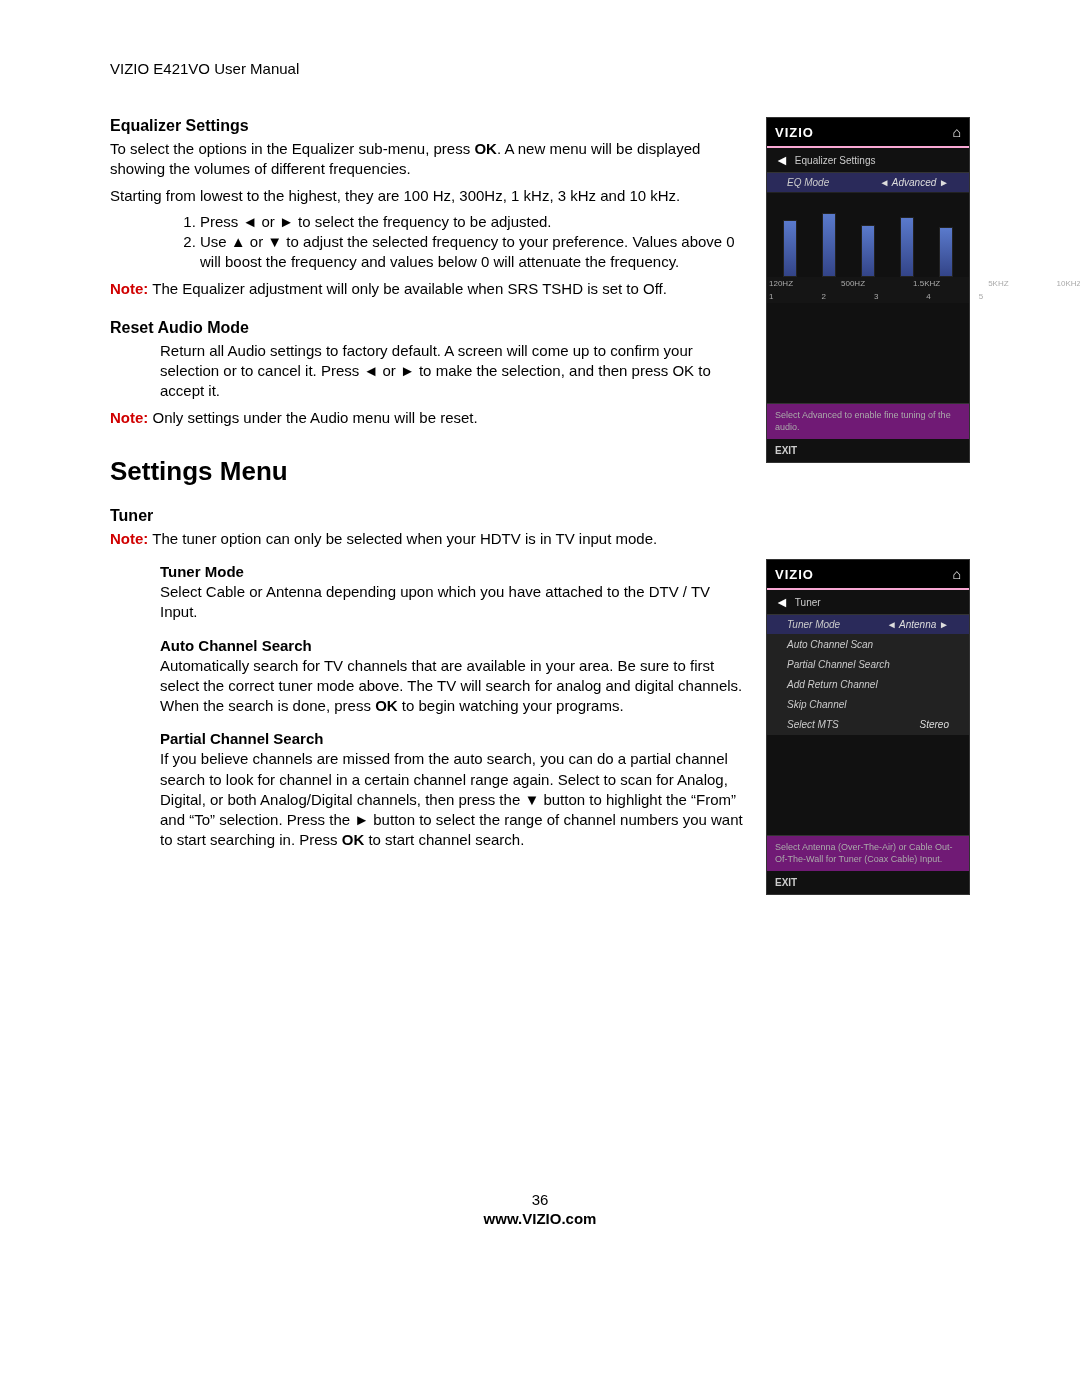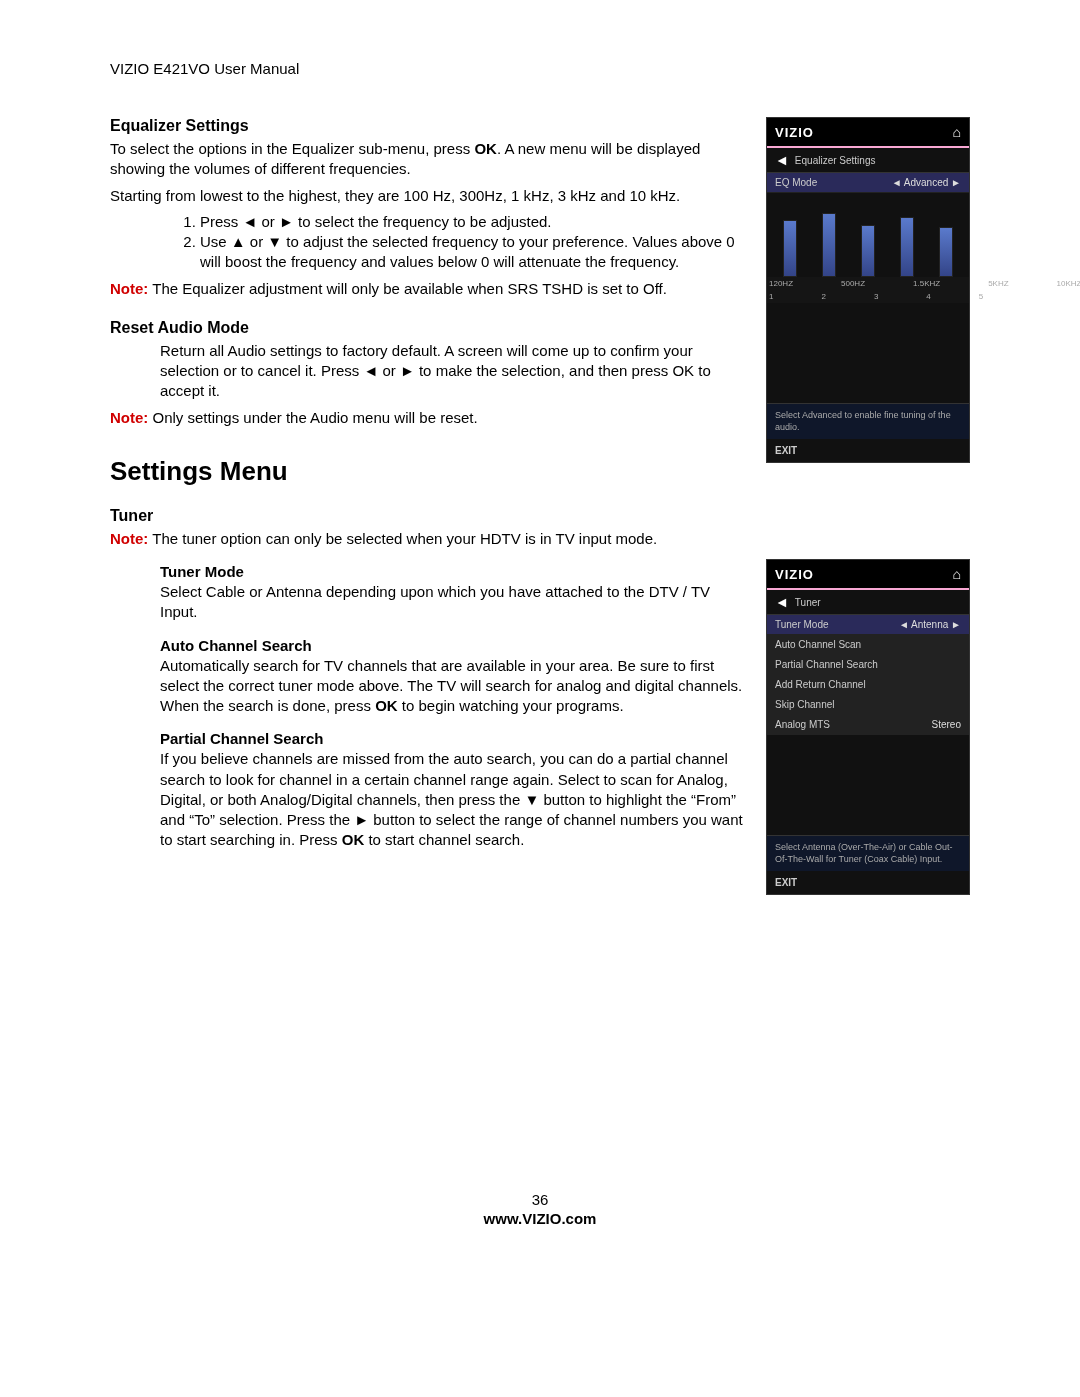--- a/index.html
+++ b/index.html
@@ -89,24 +89,25 @@
     gap: 6px;
     padding: 4px 8px;
     background: #111;
     font-size: 10px;
     border-bottom: 1px solid #333;
   }
   .row {
     display: flex;
     justify-content: space-between;
     align-items: center;
-    padding: 4px 8px;
+    padding: 4px 20px;
     font-size: 10px;
     border-bottom: 1px solid #222;
     background: #222;
+    font-style: italic;
   }
   .row.highlight {
     background: #2a2a5a;
   }
   .sel {
     color: #ddd;
   }
   .eq-bars {
     display: flex;
     justify-content: space-around;
@@ -133,21 +134,21 @@
     height: 140px;
     background: #111;
   }
   .menu-body.short {
     height: 100px;
   }
   .help-text {
     padding: 6px 8px;
     font-size: 9px;
     color: #aaa;
-    background: #0f172a;
+    background: #701a75;
     line-height: 1.3;
     border-top: 1px solid #333;
   }
   .exit {
     padding: 6px 8px;
     font-size: 10px;
     font-weight: bold;
     background: #111;
   }
   .arrow {
@@ -259,21 +260,21 @@
       </div>
     <div class="row">
         <span>Add Return Channel</span>
         <span></span>
       </div>
     <div class="row">
         <span>Skip Channel</span>
         <span></span>
       </div>
     <div class="row">
-      <span>Analog MTS</span>
+      <span>Select MTS</span>
       <span class="sel">Stereo</span>
     </div>
     <div class="menu-body short"></div>
     <div class="help-text">Select Antenna (Over-The-Air) or Cable Out-Of-The-Wall for Tuner (Coax Cable) Input.</div>
     <div class="exit">EXIT</div>
   </div>
 
   <h3 class="sub indent">Tuner Mode</h3>
   <p class="indent">Select Cable or Antenna depending upon which you have attached to the DTV / TV Input.</p>
 

